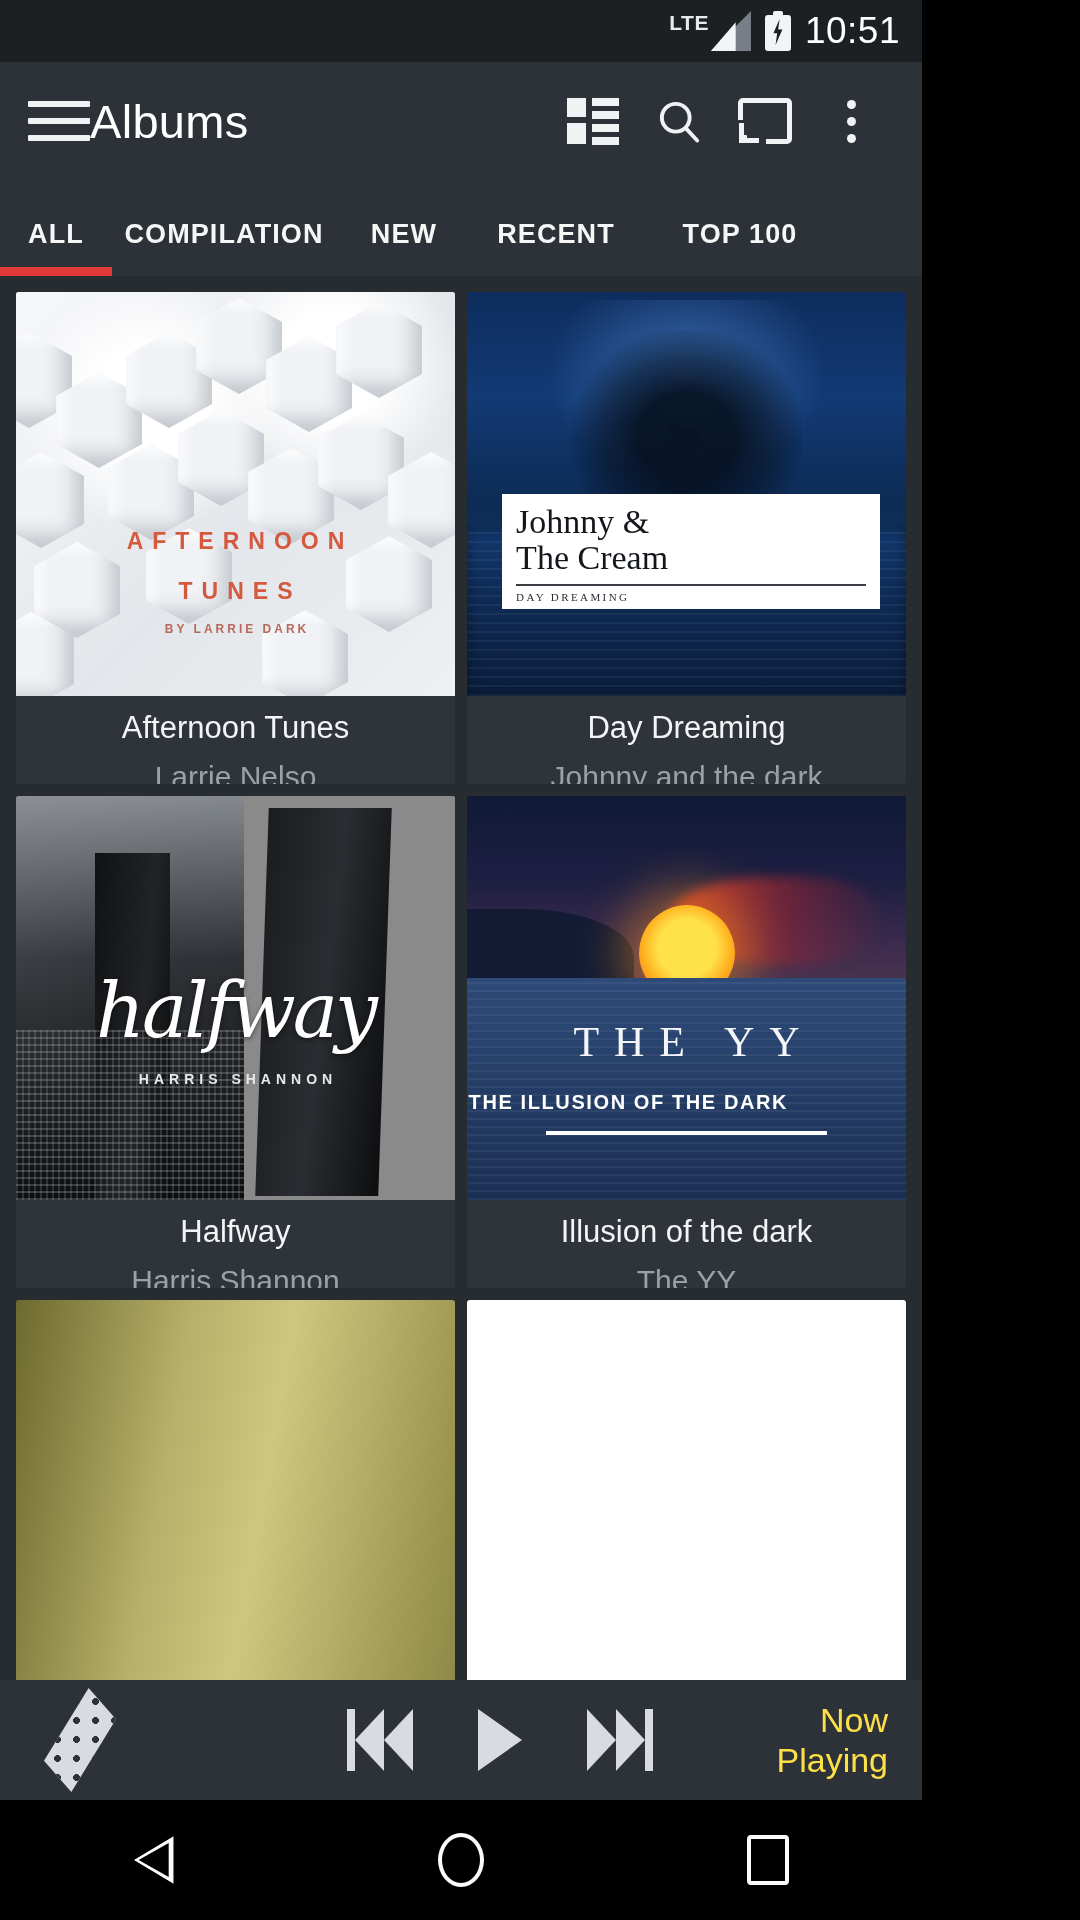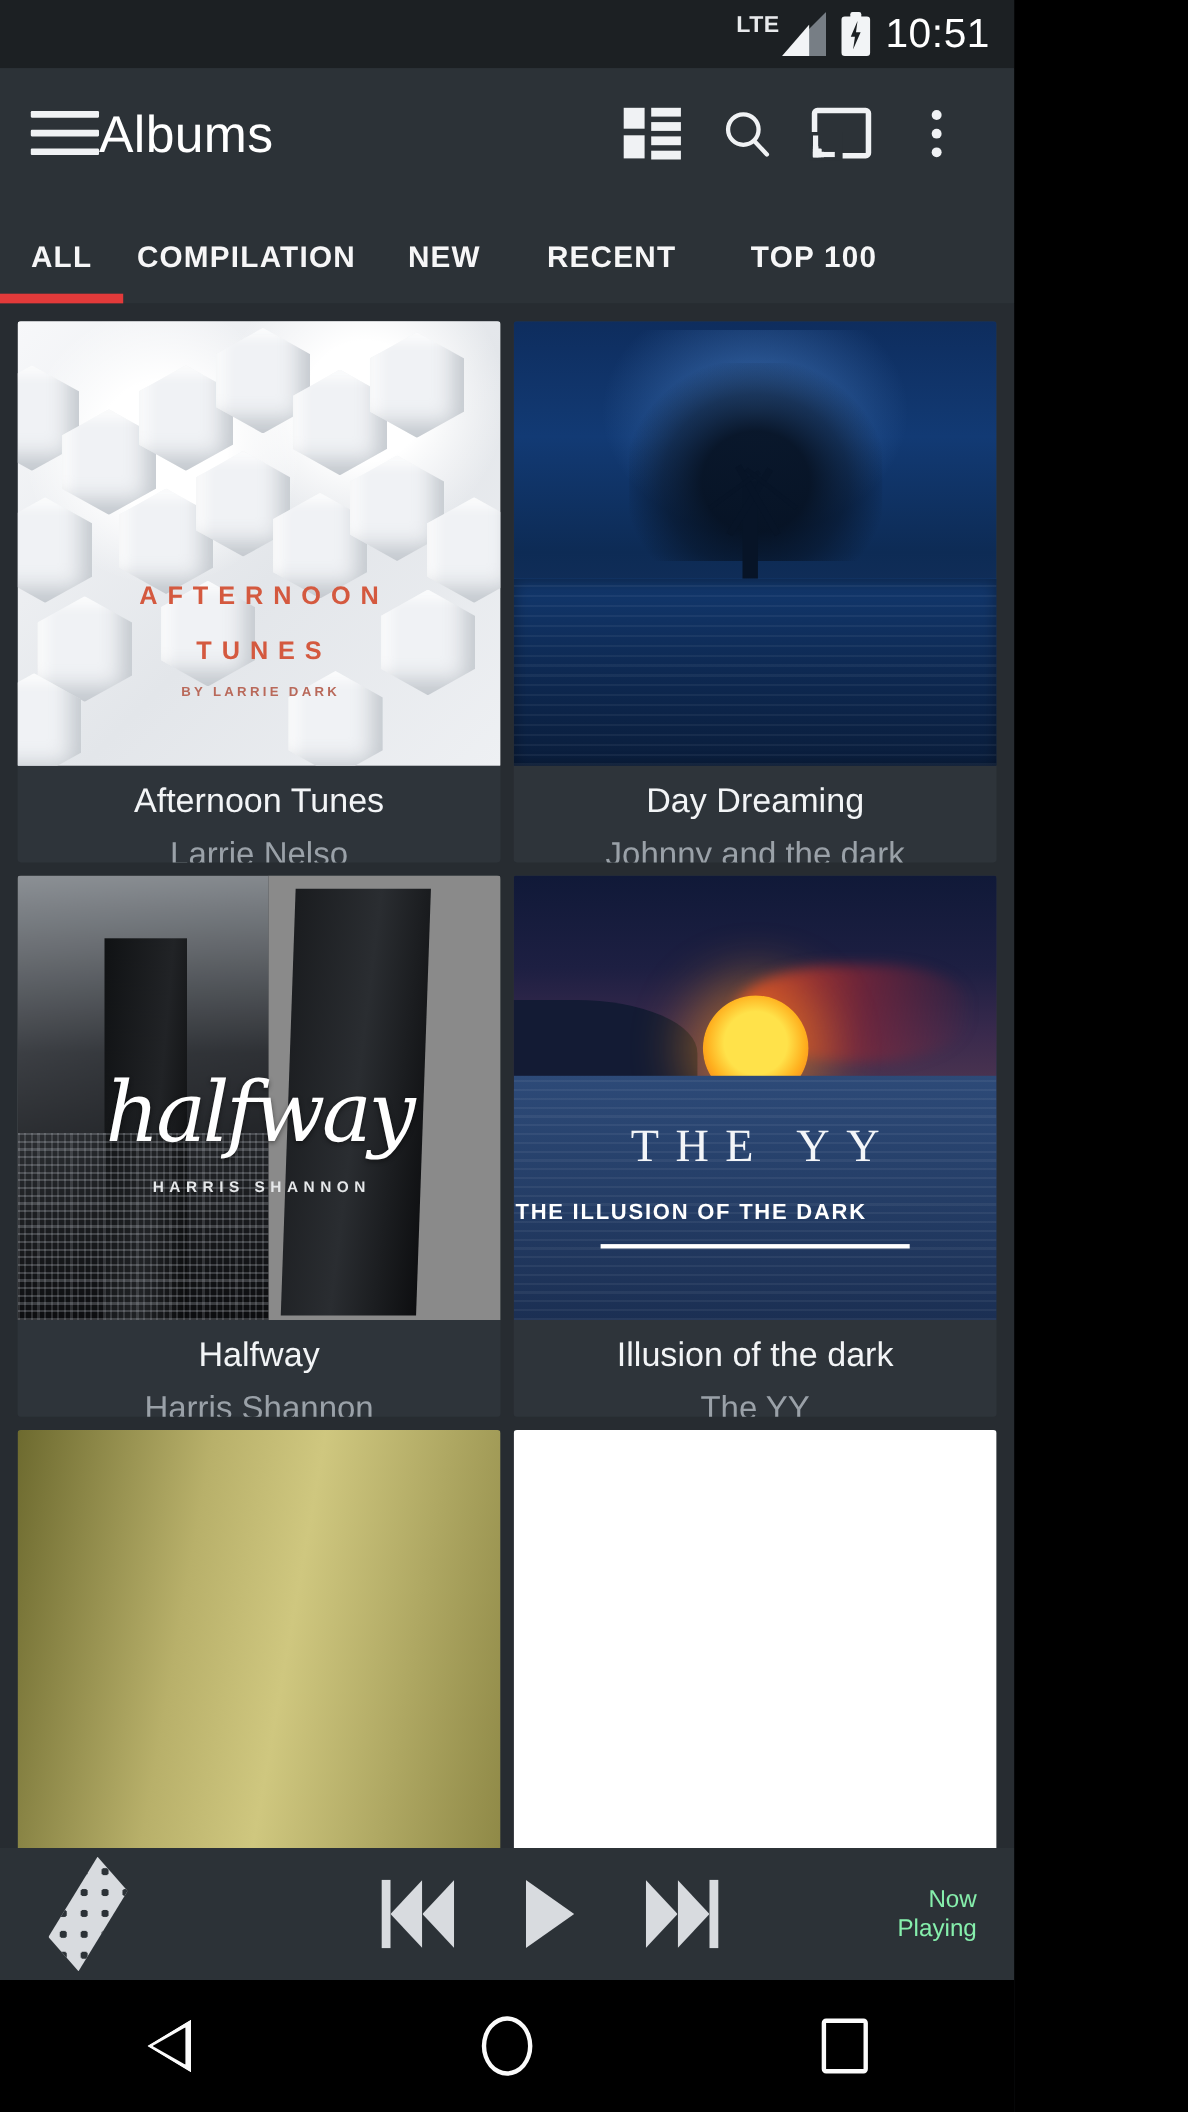--- a/index.html
+++ b/index.html
@@ -218,21 +218,21 @@
                  background:#d8dbdf; clip-path:polygon(100% 0,100% 100%,0 50%); }
   .ic-play { width:44px; height:62px; background:#d8dbdf;
              clip-path:polygon(0 0,100% 50%,0 100%); }
   .ic-next { position:relative; width:66px; height:62px; }
   .ic-next .t1 { position:absolute; left:0; top:0; width:29px; height:62px;
                  background:#d8dbdf; clip-path:polygon(0 0,100% 50%,0 100%); }
   .ic-next .t2 { position:absolute; left:29px; top:0; width:29px; height:62px;
                  background:#d8dbdf; clip-path:polygon(0 0,100% 50%,0 100%); }
   .ic-next .bar { position:absolute; right:0; top:0; width:8px; height:62px; background:#d8dbdf; }
   .p-gap { flex:1; }
-  .nowplay { color:#86efac; font-size:22px; line-height:1.18; text-align:right;
+  .nowplay { color:#fde047; font-size:34px; line-height:1.18; text-align:right;
              padding-right:6px; cursor:pointer; }
 
   
   .navbar { position:absolute; left:0; right:0; bottom:0; height:120px;
             background:#000000; display:flex; align-items:center;
             justify-content:space-around; }
   .nav-btn { width:150px; height:120px; display:flex; align-items:center;
              justify-content:center; cursor:pointer; }
   .nv-back { width:40px; height:48px; border:4px solid #fbfbfb;
              clip-path:polygon(100% 0,100% 100%,0 50%);
@@ -357,20 +357,25 @@
     <div class="card">
       <div class="cover cv-night">
         <div class="glow"></div>
         <div class="canopy"></div>
         <div class="trunk"></div>
         <div class="branch" style="left:44%; bottom:52%; width:6px; height:70px; transform:rotate(32deg);"></div>
         <div class="branch" style="left:54%; bottom:52%; width:6px; height:72px; transform:rotate(-30deg);"></div>
         <div class="branch" style="left:40%; bottom:58%; width:4px; height:56px; transform:rotate(54deg);"></div>
         <div class="branch" style="left:58%; bottom:58%; width:4px; height:58px; transform:rotate(-52deg);"></div>
         <div class="water"></div>
+        <div class="label">
+          <div class="l1">Johnny &amp;</div>
+          <div class="l1">The Cream</div>
+          <div class="l2">DAY DREAMING</div>
+        </div>
       </div>
       <div class="cap">
         <div class="t">Day Dreaming</div>
         <div class="a">Johnny and the dark</div>
       </div>
     </div>
 
     <div class="card">
       <div class="cover cv-half">
         <div class="right"></div>

